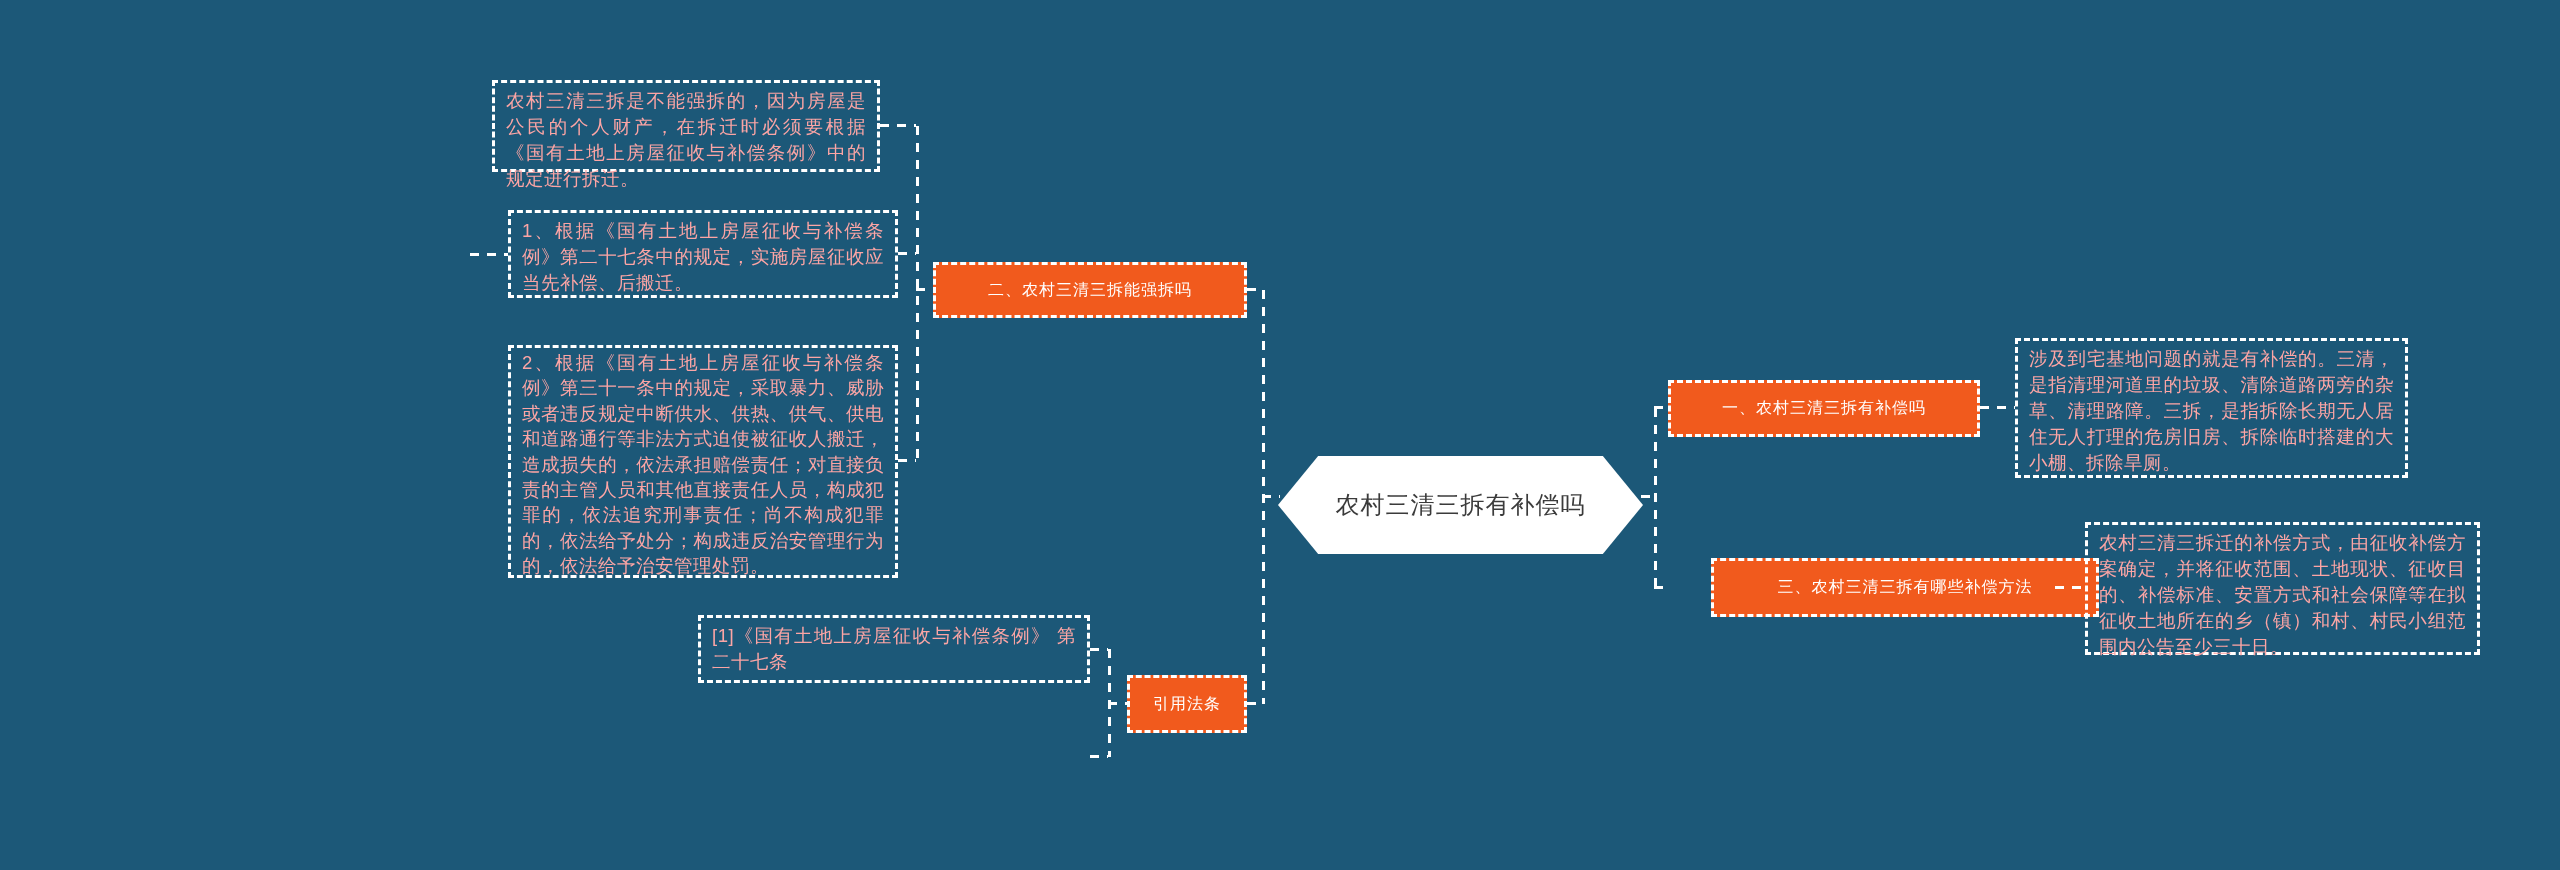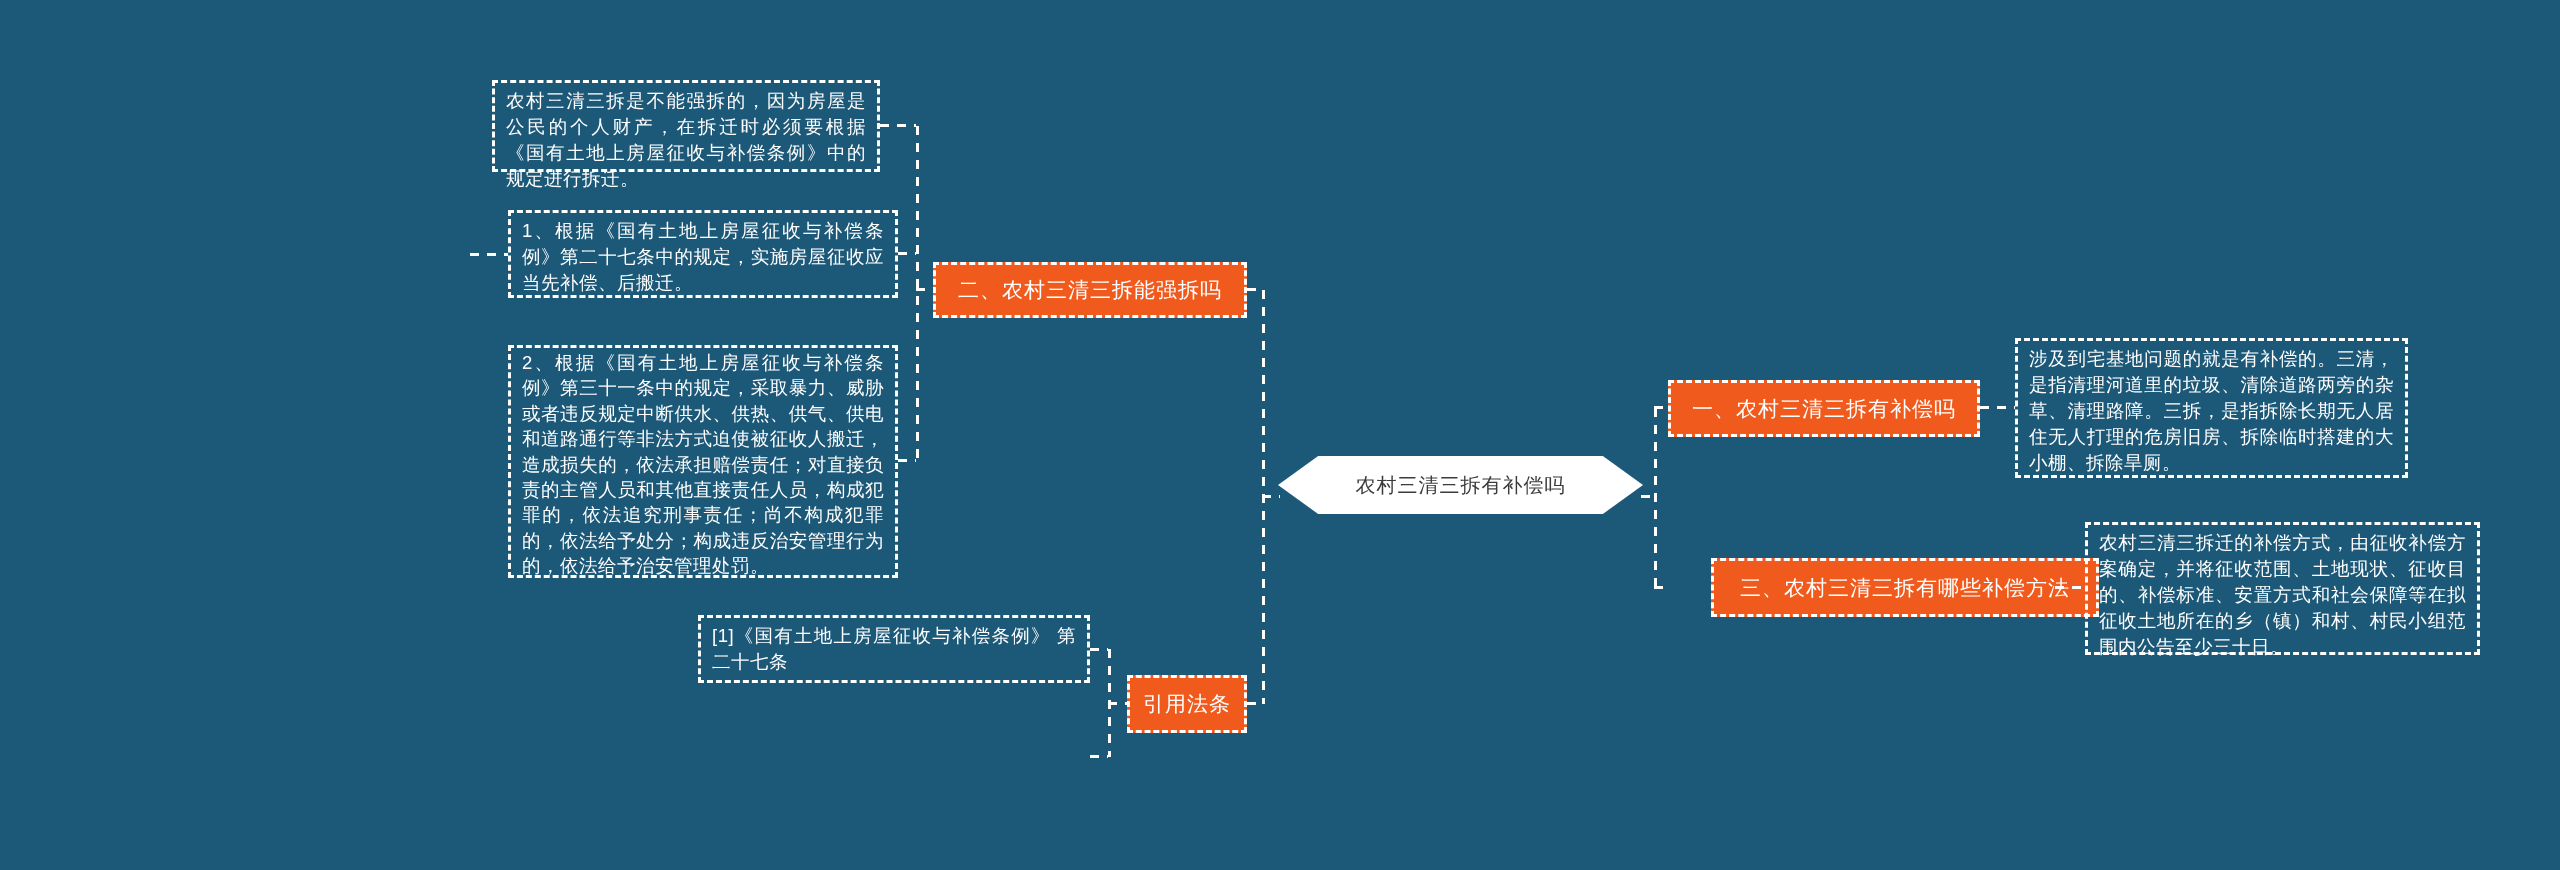--- a/index.html
+++ b/index.html
@@ -13,58 +13,58 @@
     width: 2560px;
     height: 870px;
     background: #1c5878;
     overflow: hidden;
   }
   
   .note-box {
     position: absolute;
     box-sizing: border-box;
     border: 3px dashed #ffffff;
-    color: #ffffff;
+    color: #fca5a5;
     font-size: 18.5px;
     line-height: 26px;
     letter-spacing: 0.5px;
     padding: 5px 11px;
     text-align: justify;
     background: transparent;
   }
   .note-box.tight { line-height: 25.4px; padding: 2px 11px; }
   
   .topic-node {
     position: absolute;
     box-sizing: border-box;
     background: #f15a1d;
     border: 3px dashed #ffffff;
     color: #ffffff;
-    font-size: 21px;
+    font-size: 16px;
     letter-spacing: 1px;
     display: flex;
     align-items: center;
     justify-content: center;
     white-space: nowrap;
     cursor: pointer;
   }
   
   .center-node {
     position: absolute;
     left: 1278px;
     top: 456px;
     width: 365px;
-    height: 58px;
+    height: 98px;
     background: #ffffff;
     clip-path: polygon(0% 50%, 11% 0%, 89% 0%, 100% 50%, 89% 100%, 11% 100%);
     display: flex;
     align-items: center;
     justify-content: center;
     color: #3b3b3b;
-    font-size: 20px;
+    font-size: 24px;
     letter-spacing: 1px;
     white-space: nowrap;
     cursor: pointer;
   }
   
   .hline {
     position: absolute;
     height: 3px;
     background: repeating-linear-gradient(90deg, #ffffff 0, #ffffff 9px, transparent 9px, transparent 17px);
   }

